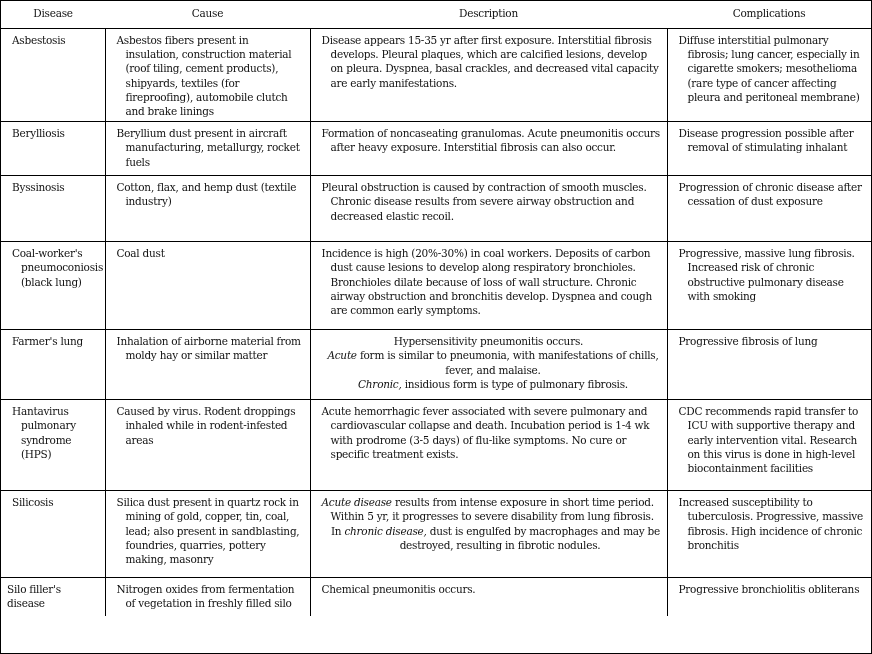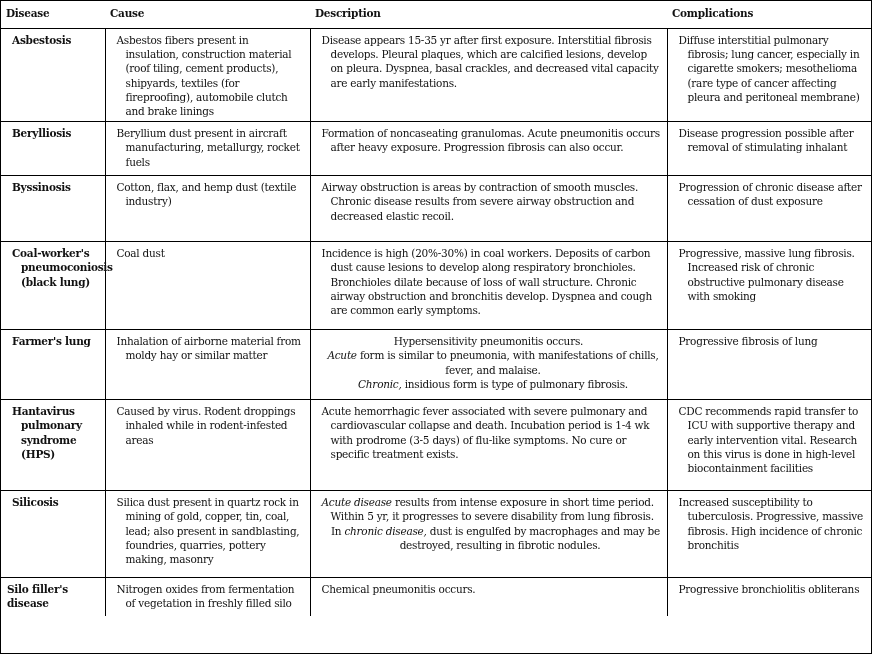--- a/index.html
+++ b/index.html
@@ -13,36 +13,36 @@
       font-size: 10.5px;
       line-height: 14.2px;
       color: #111;
       letter-spacing: -0.25px;
     }
     col.c1 { width: 104px; }
     col.c2 { width: 205px; }
     col.c3 { width: 357px; }
     col.c4 { width: 204px; }
     th {
-      text-align: left;
-      font-weight: bold;
+      text-align: center;
+      font-weight: normal;
       padding: 5px 5px 5px 5px;
       height: 17px;
       border-bottom: 1px solid #000;
       vertical-align: top;
     }
     td {
       border: 1px solid #000;
       vertical-align: top;
       padding: 4px 6px 3px 6px;
     }
     tr > td:first-child { border-left: none; }
     tr > td:last-child { border-right: none; }
     tbody tr:last-child td { border-bottom: none; }
-    td.disease { font-weight: bold; }
+    td.disease { font-weight: normal; }
     .hang { padding-left: 14px; text-indent: -9px; display: block; }
     i { font-style: italic; margin-top: 45px; }
     .line { display: block; text-align: center; }
     .line.indent { padding-left: 9px; }
   </style>
 </head>
 <body>
 
 <div class="wrap">
 <table>
@@ -78,37 +78,37 @@
     </tr>
 
     <tr style="height:54px">
       <td class="disease">
             <span class="hang">Berylliosis</span>
           </td>
       <td>
             <span class="hang">Beryllium dust present in aircraft manufacturing, metallurgy, rocket fuels</span>
           </td>
       <td>
-            <span class="hang">Formation of noncaseating granulomas. Acute pneumonitis occurs after heavy exposure. Progression fibrosis can also occur.</span>
+            <span class="hang">Formation of noncaseating granulomas. Acute pneumonitis occurs after heavy exposure. Interstitial fibrosis can also occur.</span>
           </td>
       <td>
             <span class="hang">Disease progression possible after removal of stimulating inhalant</span>
           </td>
     </tr>
 
 
     <tr style="height:66px">
       <td class="disease">
             <span class="hang">Byssinosis</span>
           </td>
       <td>
             <span class="hang">Cotton, flax, and hemp dust (textile industry)</span>
           </td>
       <td>
-            <span class="hang">Airway obstruction is areas by contraction of smooth muscles. Chronic disease results from severe airway obstruction and decreased elastic recoil.</span>
+            <span class="hang">Pleural obstruction is caused by contraction of smooth muscles. Chronic disease results from severe airway obstruction and decreased elastic recoil.</span>
           </td>
       <td>
             <span class="hang">Progression of chronic disease after cessation of dust exposure</span>
           </td>
     </tr>
 
     <tr style="height:88px">
       <td class="disease">
             <span class="hang">Coal-worker's pneumoconiosis (black lung)</span>
           </td>

